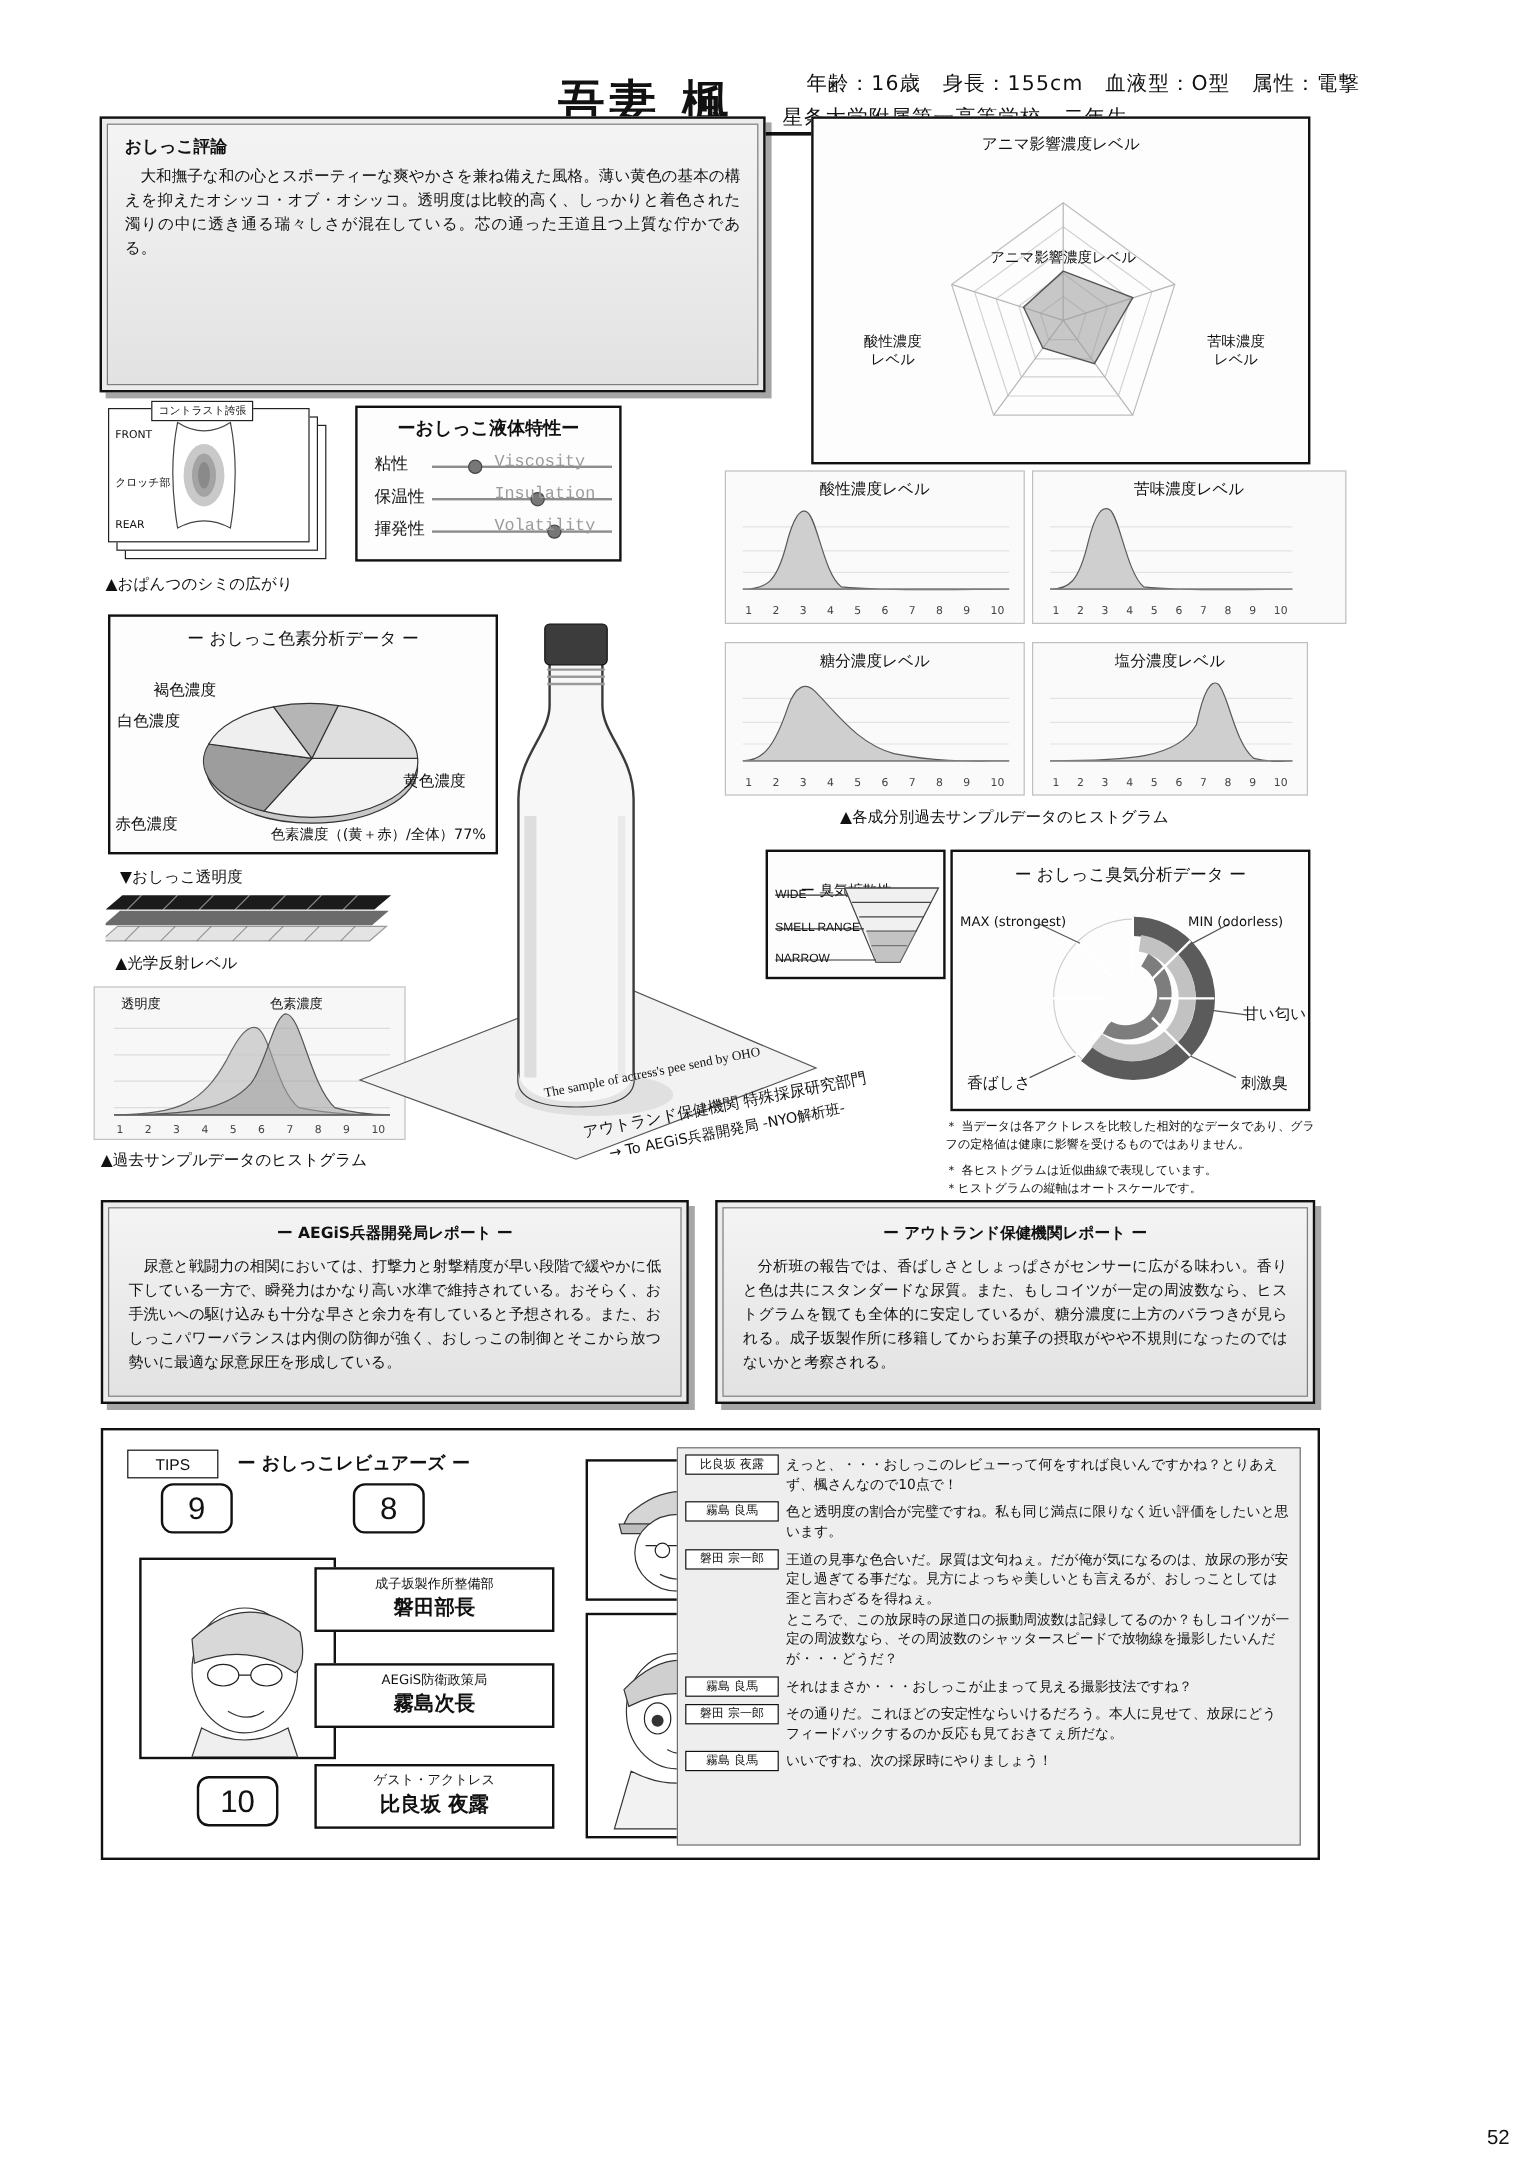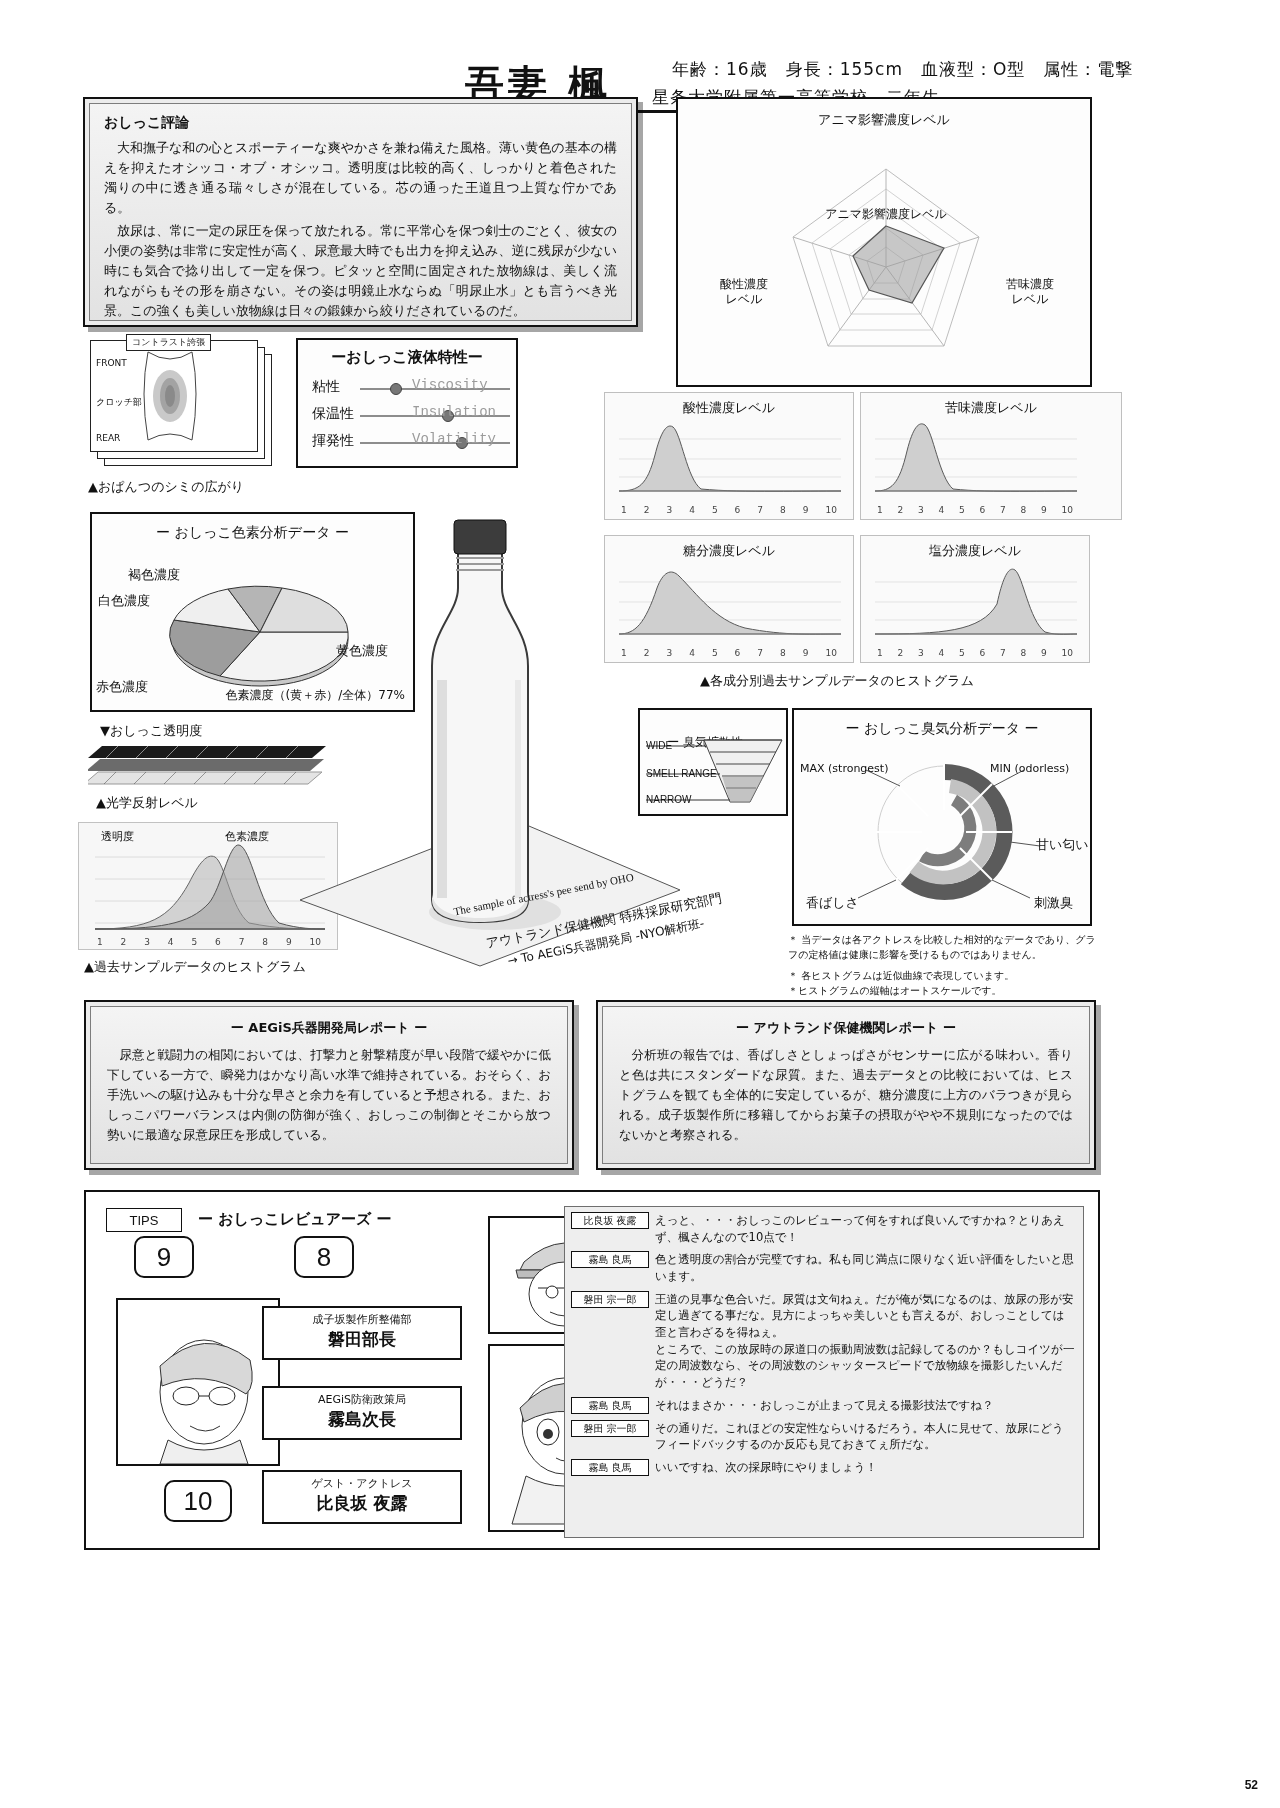--- a/index.html
+++ b/index.html
@@ -145,38 +145,37 @@
   .name-plate .nm { font-size:17px; font-weight:bold; font-family:"DejaVu Serif",serif; margin-top:1px; }
 
   #chat { position:absolute; left:478px; top:14px; width:520px; height:332px; background:#eeeeee; border:1px solid #6e6e6e; }
   .chat-row { display:flex; margin:5px 8px 6px 6px; }
   .chat-name {
     flex:0 0 78px; border:1px solid #111; background:#fff; height:17px;
     font-size:10px; text-align:center; line-height:15px; margin-right:6px;
   }
   .chat-text { flex:1; font-size:11.5px; line-height:1.45; }
 
-  #page-num { right:22px; bottom:16px; font-size:12px; font-family:"Liberation Sans",sans-serif;font-weight:bold; }
+  #page-num { right:22px; bottom:16px; font-size:17px; font-family:"Liberation Sans",sans-serif; }
 </style>
 </head>
 <body>
 
 <div id="header" class="abs">
   <div id="char-name">吾妻 楓</div>
   <div id="name-rule"></div>
   <div id="stat-line1">年齢：16歳　身長：155cm　血液型：O型　属性：電撃</div>
   <div id="stat-line2">星条大学附属第一高等学校　二年生</div>
 </div>
 
 <div id="critique" class="abs panel">
   <div class="panel-inner">
     <div class="title">おしっこ評論</div>
     <div class="body">
       <p>大和撫子な和の心とスポーティーな爽やかさを兼ね備えた風格。薄い黄色の基本の構えを抑えたオシッコ・オブ・オシッコ。透明度は比較的高く、しっかりと着色された濁りの中に透き通る瑞々しさが混在している。芯の通った王道且つ上質な佇かである。</p>
-      <p>放尿は、常に一定の尿圧を保って放たれる。常に平常心を保つ剣士のごとく、彼女の小便の姿勢は非常に安定性が高く、尿意最大時でも出力を抑え込み、逆に残尿が少ない時にも気合で捻り出して一定を保つ。ピタッと空間に固定された放物線は、美しく流れながらもその形を崩さない。その姿は明鏡止水ならぬ「明尿止水」とも言うべき光景。この強くも美しい放物線は日々の鍛錬から絞りだされているのだ。</p>
     </div>
   </div>
 </div>
 
 <div id="radar-panel" class="abs white-panel">
   <div id="radar-title">アニマ影響濃度レベル</div>
   <svg width="416" height="290" style="position:absolute;left:0;top:0;">
     <g transform="translate(208,168)">
       <polygon points="0,-98 93,-30 58,79 -58,79 -93,-30" fill="none" stroke="#bdbdbd" stroke-width="1"></polygon>
       <polygon points="0,-78 74,-24 46,63 -46,63 -74,-24" fill="none" stroke="#d2d2d2" stroke-width="1"></polygon>
@@ -498,21 +497,21 @@
     <div class="rep-title">ー AEGiS兵器開発局レポート ー</div>
     <div class="rep-body">
         <p>尿意と戦闘力の相関においては、打撃力と射撃精度が早い段階で緩やかに低下している一方で、瞬発力はかなり高い水準で維持されている。おそらく、お手洗いへの駆け込みも十分な早さと余力を有していると予想される。また、おしっこパワーバランスは内側の防御が強く、おしっこの制御とそこから放つ勢いに最適な尿意尿圧を形成している。</p>
       </div>
   </div>
 </div>
 <div id="report-right" class="abs panel">
   <div class="panel-inner">
     <div class="rep-title">ー アウトランド保健機関レポート ー</div>
     <div class="rep-body">
-        <p>分析班の報告では、香ばしさとしょっぱさがセンサーに広がる味わい。香りと色は共にスタンダードな尿質。また、過去データとの比較においては、ヒストグラムを観ても全体的に安定しているが、糖分濃度に上方のバラつきが見られる。成子坂製作所に移籍してからお菓子の摂取がやや不規則になったのではないかと考察される。</p>
+        <p>分析班の報告では、香ばしさとしょっぱさがセンサーに広がる味わい。香りと色は共にスタンダードな尿質。また、もしコイツが一定の周波数なら、ヒストグラムを観ても全体的に安定しているが、糖分濃度に上方のバラつきが見られる。成子坂製作所に移籍してからお菓子の摂取がやや不規則になったのではないかと考察される。</p>
       </div>
   </div>
 </div>
 
 <div id="tips" class="abs" style="border:2px solid #111; background:#fff;">
   <div id="tips-tag">TIPS</div>
   <div id="tips-title">ー おしっこレビュアーズ ー</div>
 
   <div class="score-bubble" style="left:48px; top:44px; width:60px; height:42px;">9</div>
   <div class="score-bubble" style="left:208px; top:44px; width:60px; height:42px;">8</div>

